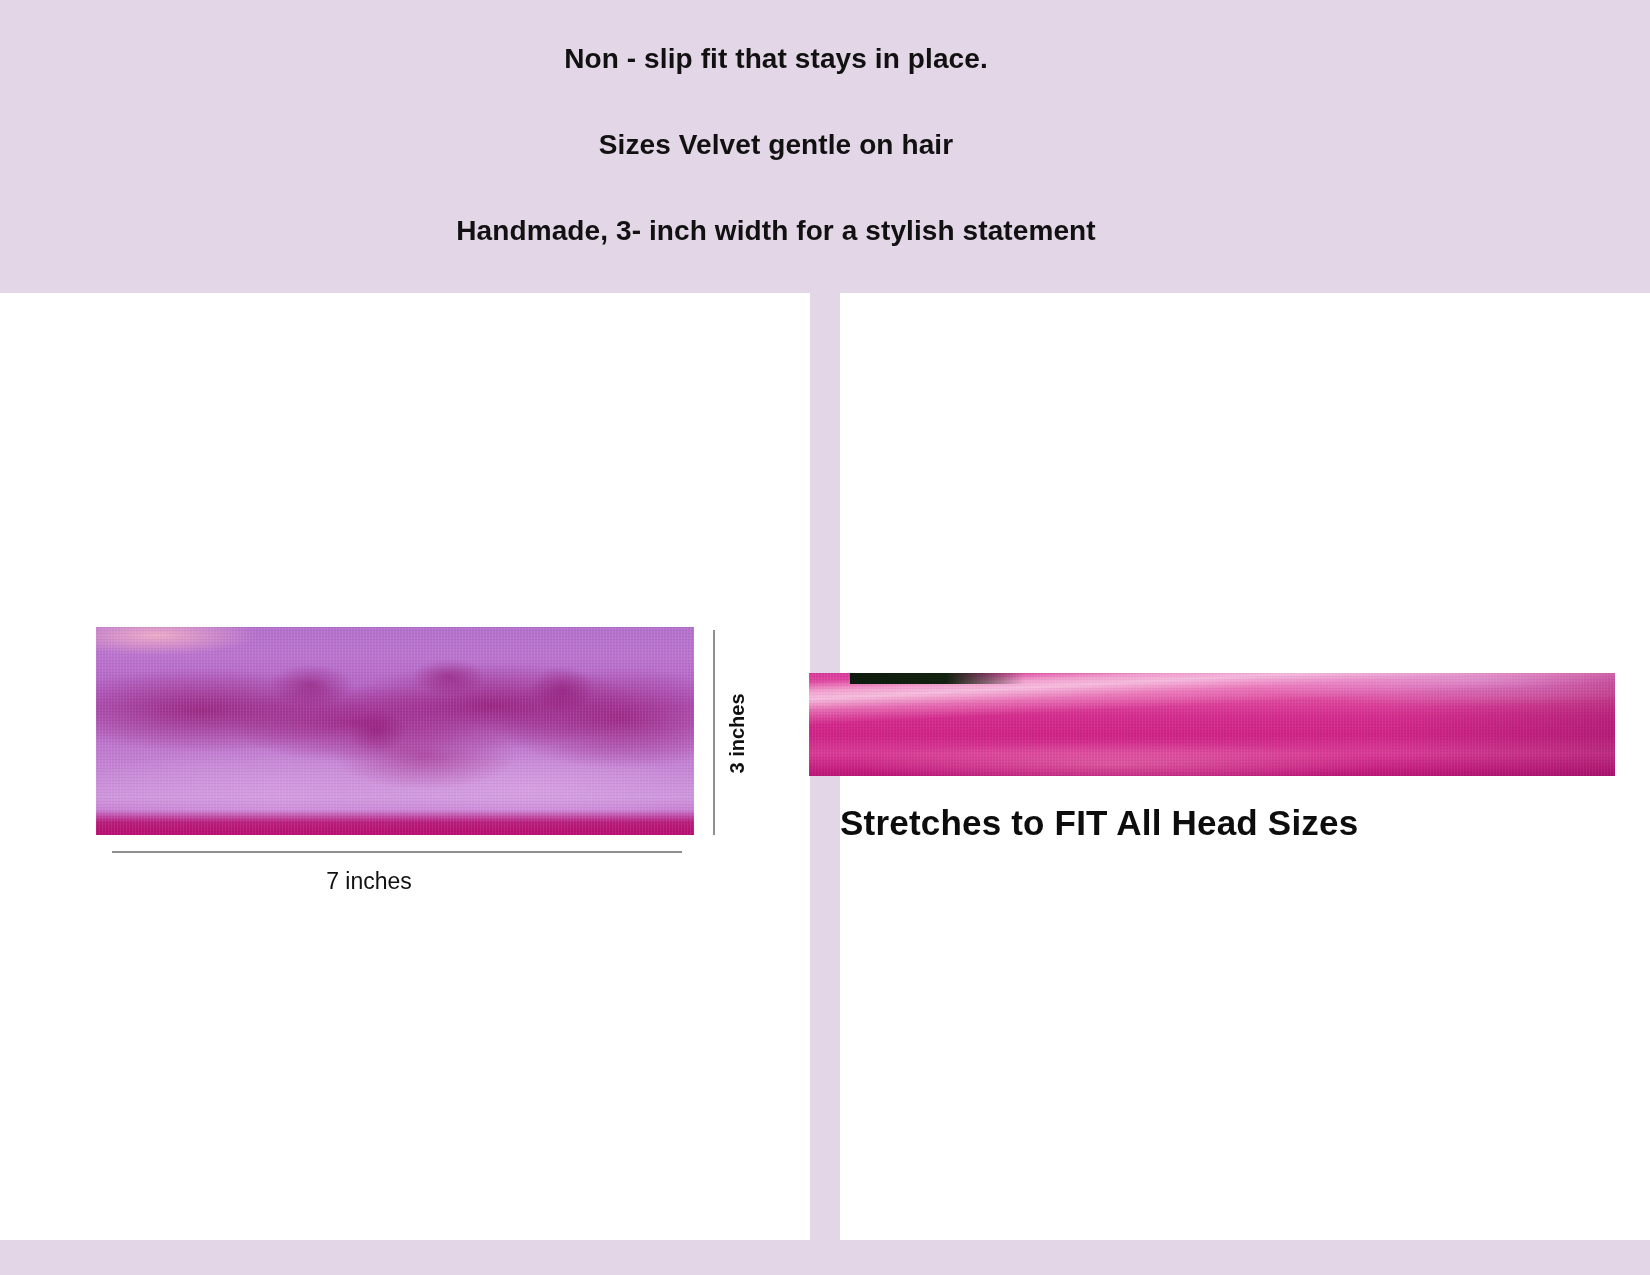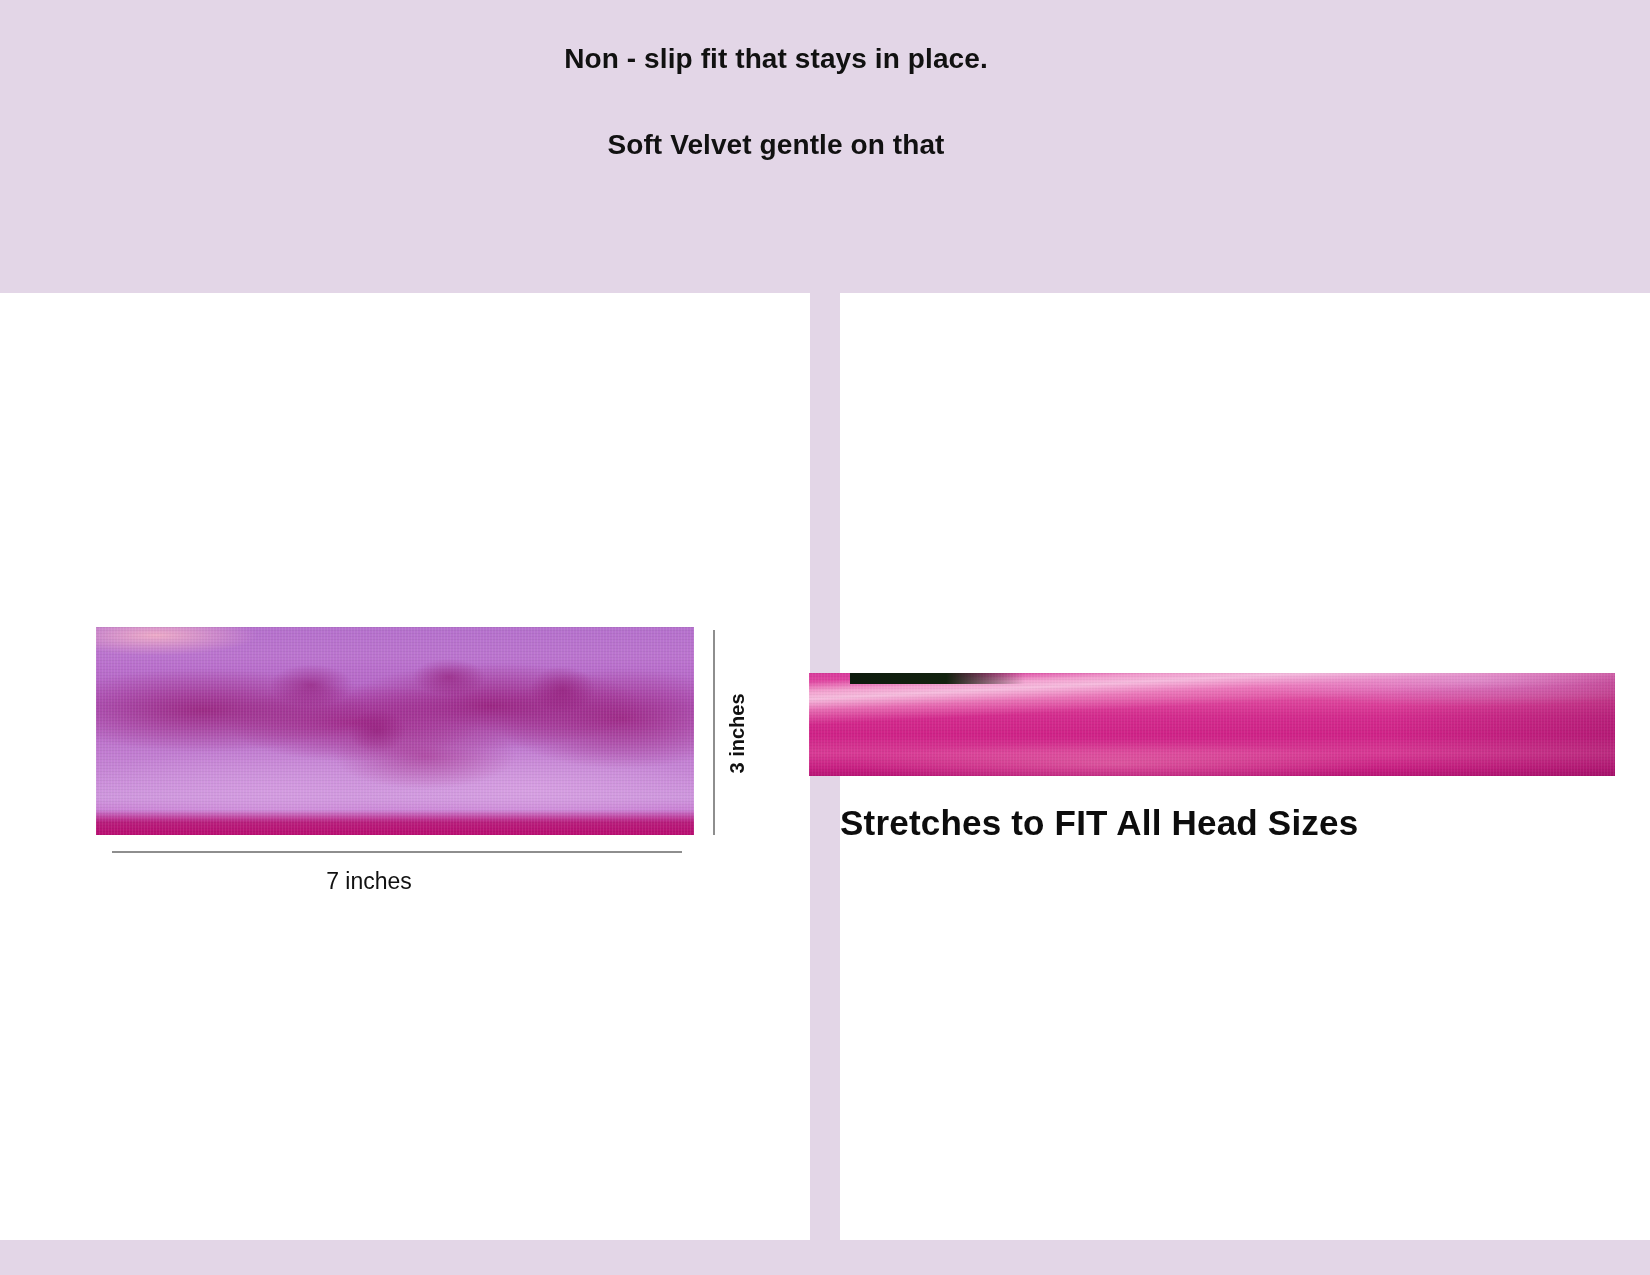--- a/index.html
+++ b/index.html
@@ -245,21 +245,22 @@
     font-size: 35px;
     color: #0d0d0d;
     letter-spacing: 0.2px;
   }
 </style>
 </head>
 <body>
 
 <div class="header-band">
   <div class="headline l1">Non - slip fit that stays in place.</div>
-  <div class="headline l2">Soft Velvet gentle on that</div>
+  <div class="headline l2">Sizes Velvet gentle on hair</div>
+  <div class="headline l3">Handmade, 3- inch width for a stylish statement</div>
 </div>
 
 <div class="panels">
 
   <div class="panel panel-left">
 
     <div class="swatch-wrap">
       <div class="swatch"></div>
     </div>
 

